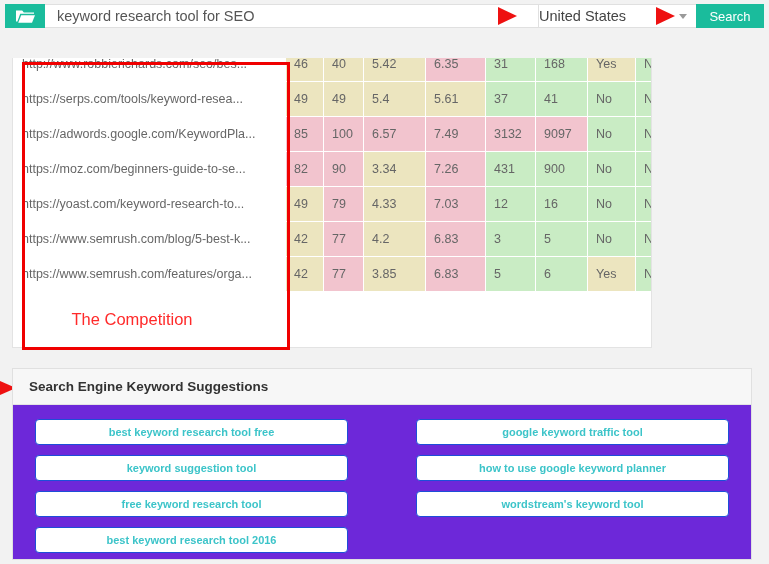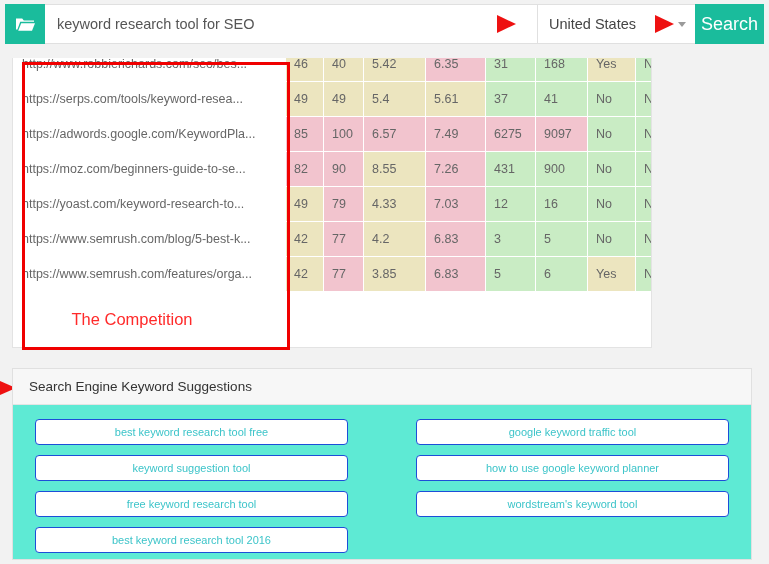--- a/index.html
+++ b/index.html
@@ -7,21 +7,21 @@
     width: 769px; height: 564px;
     background: #f2f2f2;
     font-family: "Liberation Sans", sans-serif;
     overflow: hidden;
   }
 
   
   #search-bar {
     position: absolute;
     left: 5px; top: 4px;
-    width: 759px; height: 40px;
+    width: 759px; height: 24px;
     display: flex;
     align-items: stretch;
     background: #ffffff;
     box-sizing: border-box;
   }
   .folder-btn {
     width: 40px;
     background: #1abc9c;
     display: flex; align-items: center; justify-content: center;
     flex: 0 0 40px;
@@ -64,39 +64,39 @@
 
   .select-box {
     position: relative;
     background: #fff;
     border: 1px solid #e0e0e0;
     border-right: none;
     display: flex;
     align-items: center;
     font-size: 14.5px;
     color: #444;
-    padding-left: 11px;
+    padding-left: 0;
     box-sizing: border-box;
   }
   .select-box.country { flex: 0 0 112px; border-left: 1px solid #e0e0e0;}
   .select-box.engine  { flex: 0 0 152px; border-left: 1px solid #e0e0e0;}
   .caret {
     position: absolute;
     right: 9px; top: 50%;
     margin-top: -2px;
     width: 0; height: 0;
     border-left: 4px solid transparent;
     border-right: 4px solid transparent;
     border-top: 5px solid #9a9a9a;
   }
   .search-btn {
     flex: 0 0 68px;
     background: #1abc9c;
     color: #fff;
-    font-size: 18px;
+    font-size: 13px;
     display: flex; align-items: center; justify-content: center;
     border: none;
     cursor: pointer;
     font-family: "Liberation Sans", sans-serif;
   }
 
   
   #results-panel {
     position: absolute;
     left: 12px; top: 58px;
@@ -154,23 +154,24 @@
     color: #ff2a2a;
     font-size: 16.5px;
     font-family: "Liberation Sans", sans-serif;
   }
 
   
   #suggestions-panel {
     position: absolute;
     left: 12px; top: 368px;
     width: 740px; height: 192px;
-    background: #5eead4;
+    background: #6d28d9;
     border: 1px solid #e0e0e0;
     box-sizing: border-box;
+    font-weight: bold;
   }
   #sugg-header {
     height: 36px;
     background: #f7f7f7;
     border-bottom: 1px solid #e4e4e4;
     display: flex;
     align-items: center;
     padding-left: 16px;
     font-size: 13.5px;
     color: #333;
@@ -277,31 +278,31 @@
           <td class="c-num bg-green">No</td>
           <td class="c-num bg-green">No</td>
           <td class="c-num bg-green">No</td>
         </tr>
         <tr>
           <td class="url-cell">https://adwords.google.com/KeywordPla...</td>
           <td class="c-num bg-pink">85</td>
           <td class="c-num bg-pink">100</td>
           <td class="c-num bg-pink">6.57</td>
           <td class="c-num bg-pink">7.49</td>
-          <td class="c-num bg-pink">6275</td>
+          <td class="c-num bg-pink">3132</td>
           <td class="c-num bg-pink">9097</td>
           <td class="c-num bg-green">No</td>
           <td class="c-num bg-green">No</td>
           <td class="c-num bg-green">No</td>
         </tr>
         <tr>
           <td class="url-cell">https://moz.com/beginners-guide-to-se...</td>
           <td class="c-num bg-pink">82</td>
           <td class="c-num bg-pink">90</td>
-          <td class="c-num bg-beige">8.55</td>
+          <td class="c-num bg-beige">3.34</td>
           <td class="c-num bg-pink">7.26</td>
           <td class="c-num bg-green">431</td>
           <td class="c-num bg-green">900</td>
           <td class="c-num bg-green">No</td>
           <td class="c-num bg-green">No</td>
           <td class="c-num bg-green">No</td>
         </tr>
         <tr>
           <td class="url-cell">https://yoast.com/keyword-research-to...</td>
           <td class="c-num bg-beige">49</td>

